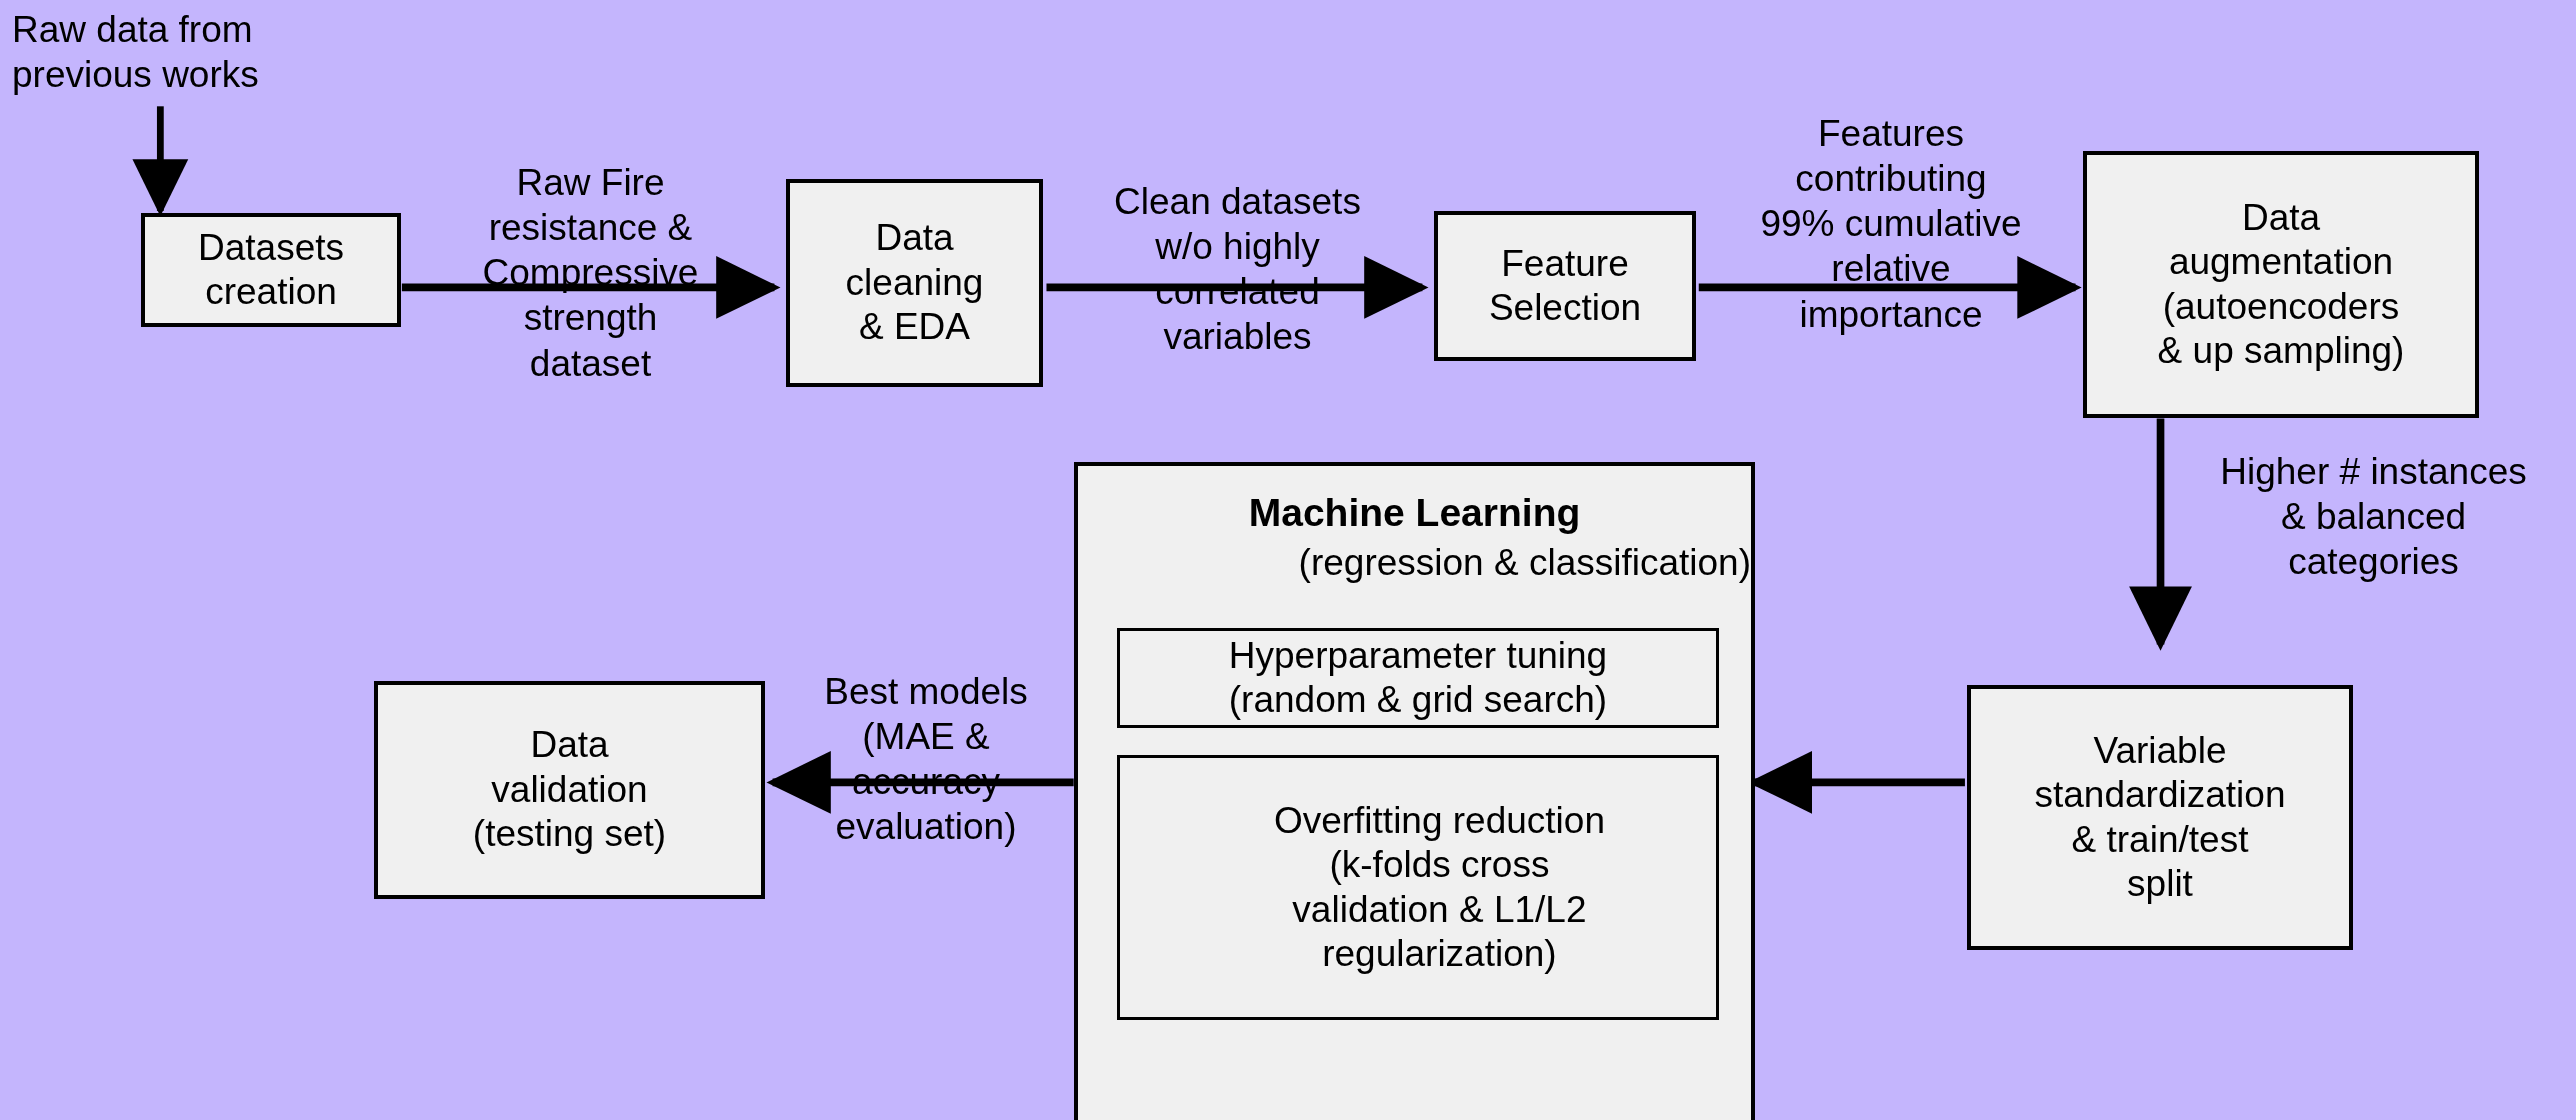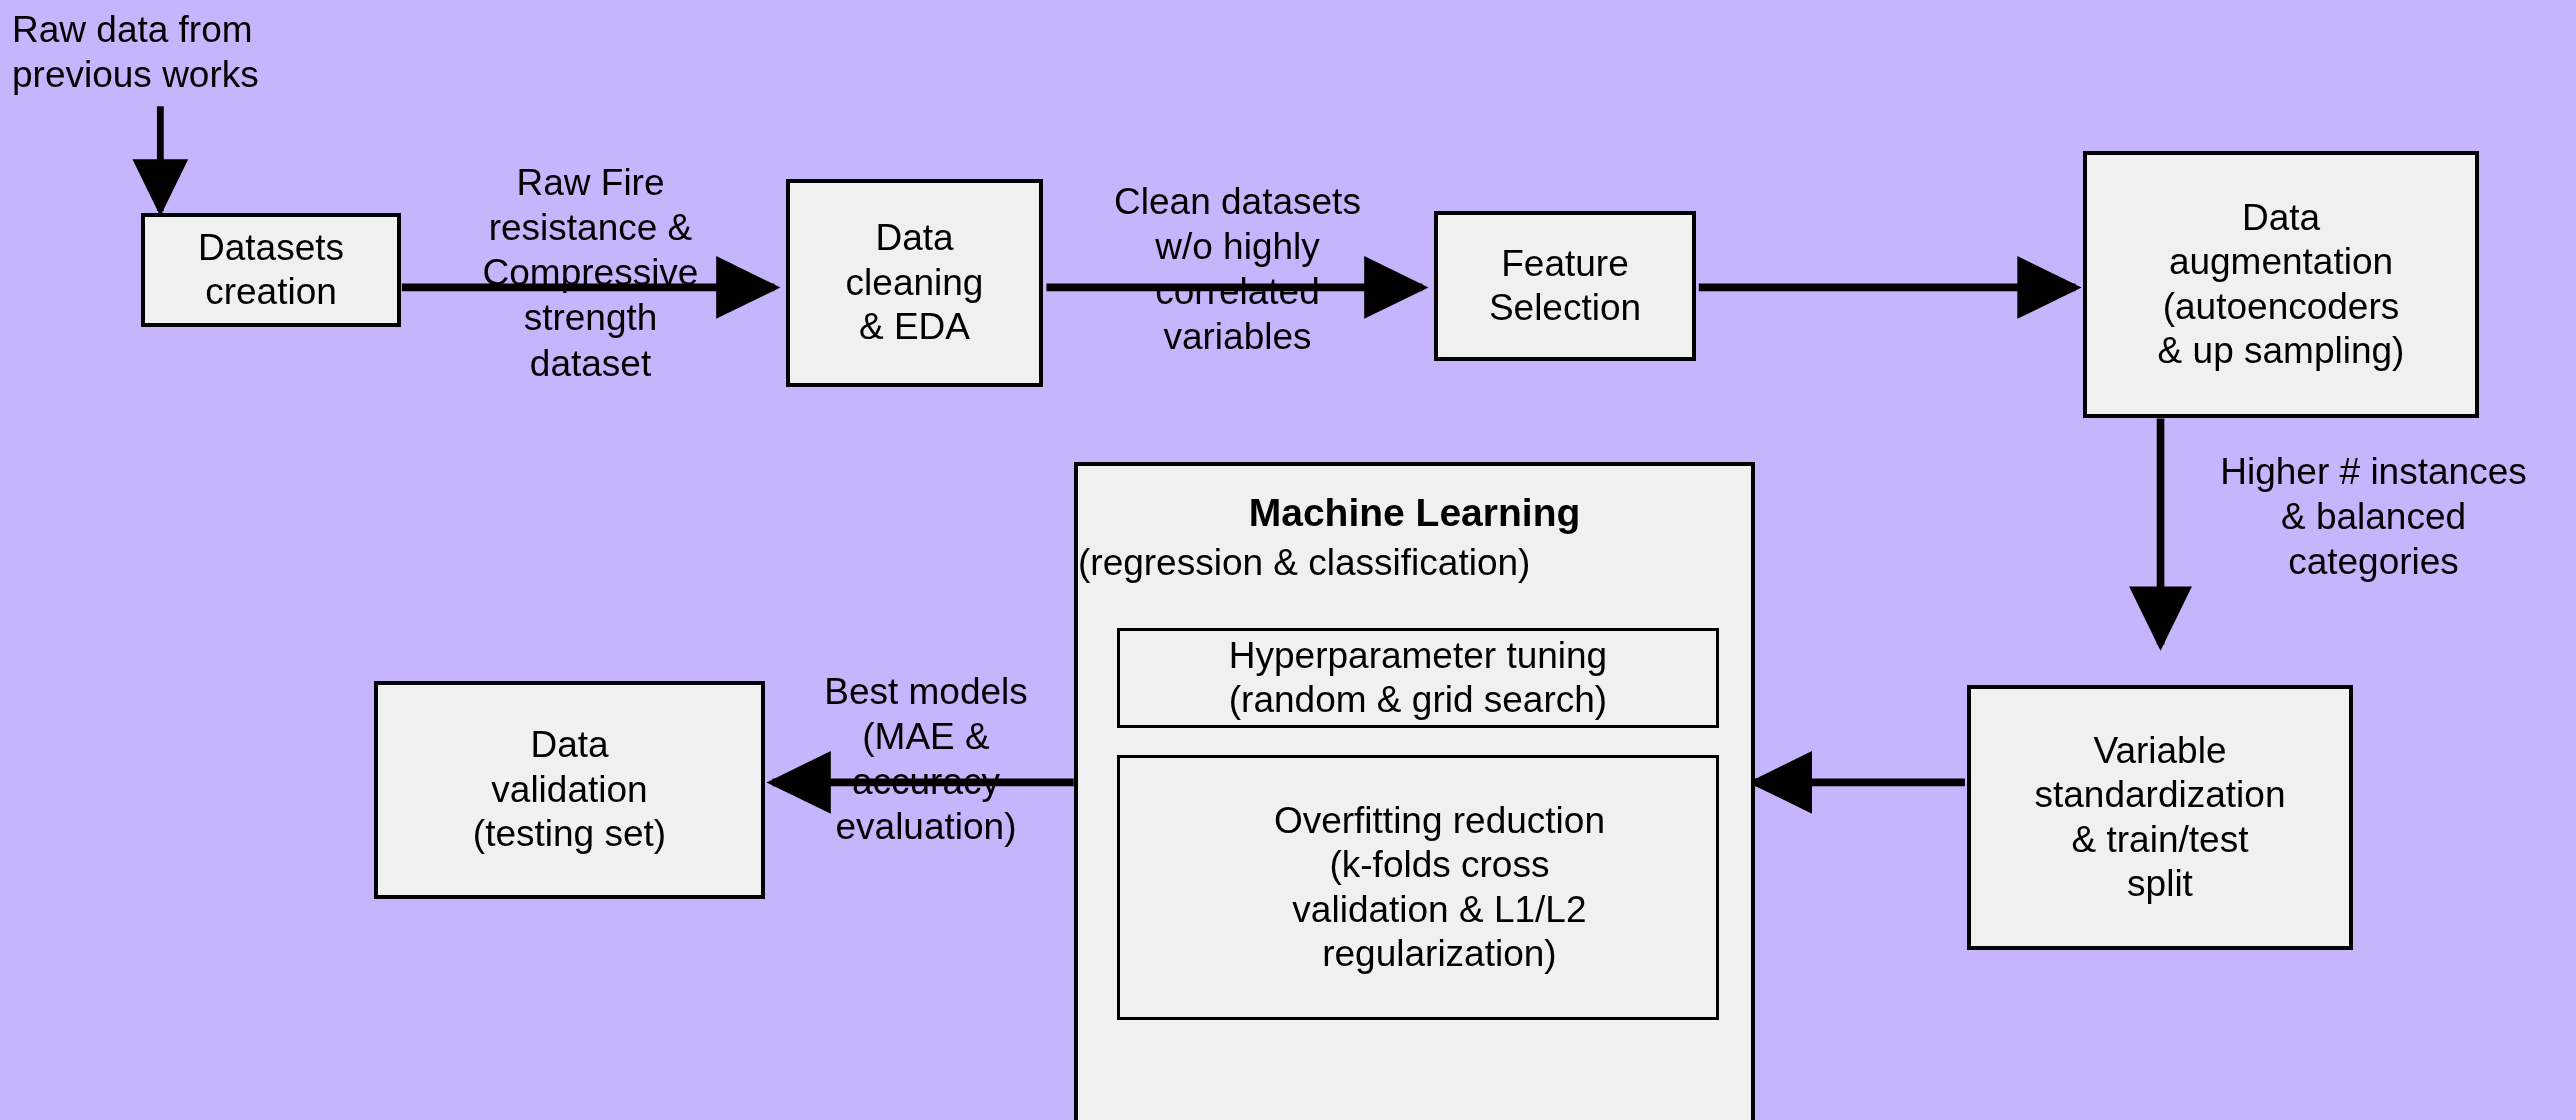--- a/index.html
+++ b/index.html
@@ -49,21 +49,21 @@
     text-align: center;
     font-size: 39px;
     font-weight: bold;
     color: #000;
     line-height: 1.2;
   }
   .ml-subtitle {
     position: absolute;
     left: 0;
     right: 0;
-    text-align: left;
+    text-align: right;
     font-size: 37px;
     color: #000;
     line-height: 1.2;
   }
   .edge-label {
     position: absolute;
     text-align: center;
     font-size: 37px;
     line-height: 1.22;
     color: #000000;
@@ -130,20 +130,25 @@
 &amp; EDA</div>
 
   <div class="edge-label" style="left:1063px; top:179px; width:349px;">Clean datasets
 w/o highly
 correlated
 variables</div>
 
   <div class="node" style="left:1434px; top:211px; width:262px; height:150px;">Feature
 Selection</div>
 
+  <div class="edge-label" style="left:1708px; top:111px; width:366px;">Features
+contributing
+99% cumulative
+relative
+importance</div>
 
   <div class="node" style="left:2083px; top:151px; width:396px; height:267px;">Data
 augmentation
 (autoencoders
 &amp; up sampling)</div>
 
   <div class="edge-label" style="left:2171px; top:449px; width:405px;">Higher # instances
 &amp; balanced
 categories</div>
 

